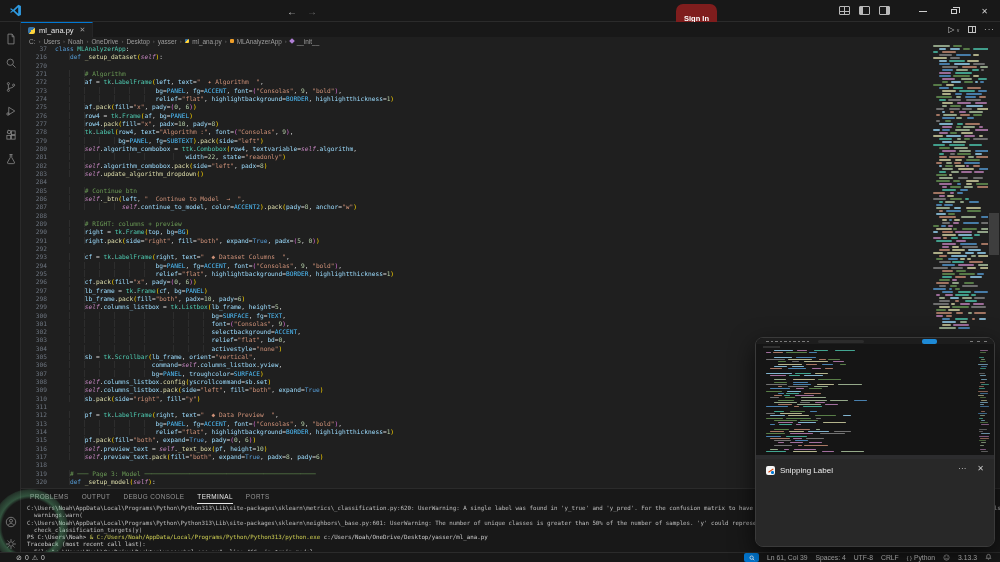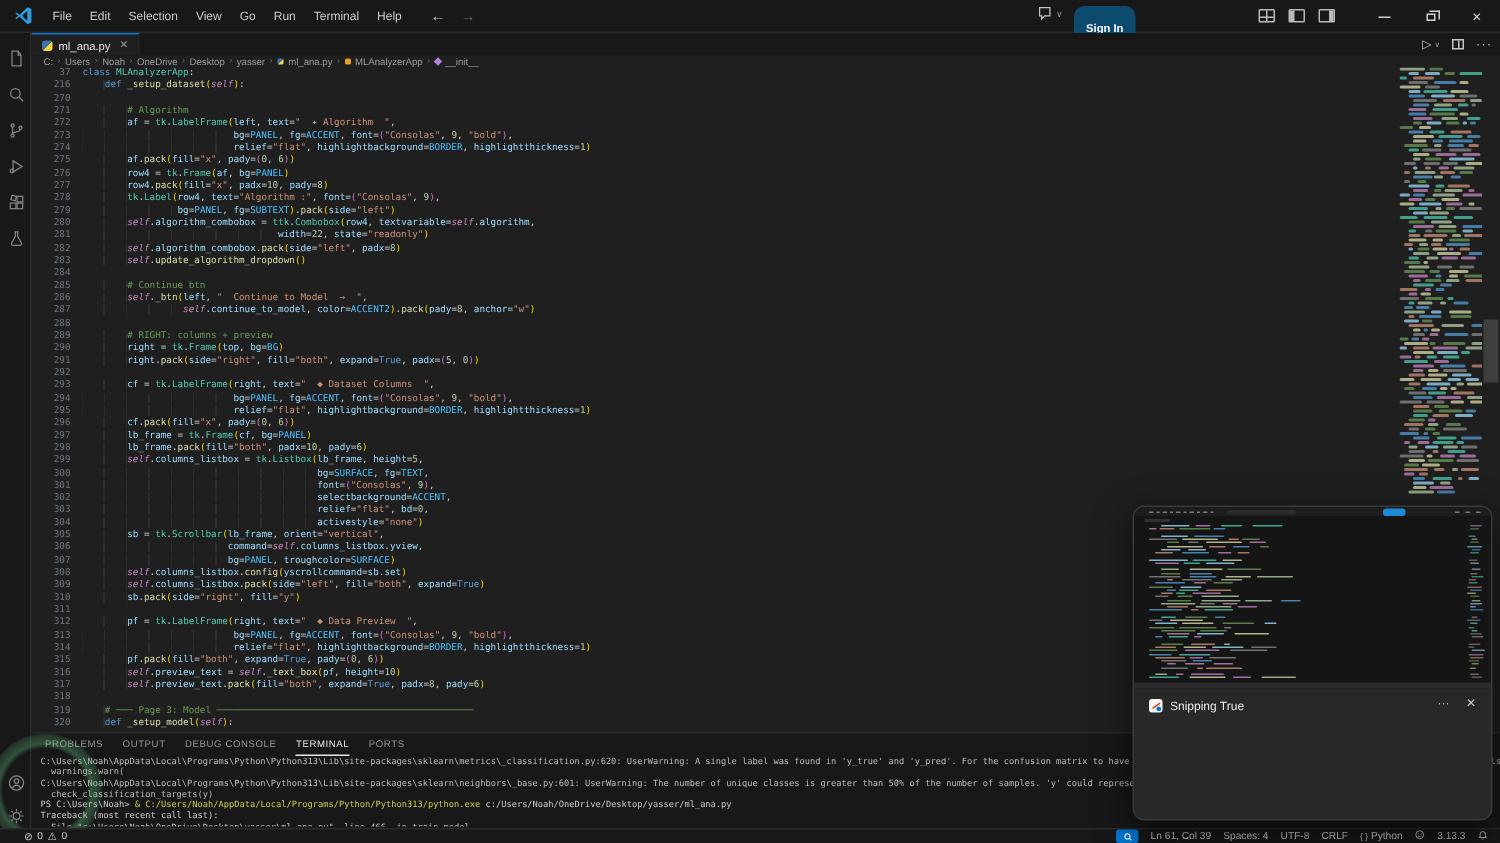--- a/index.html
+++ b/index.html
@@ -11,21 +11,21 @@
             border-bottom:1px solid #2b2b2b;display:flex;align-items:center;}
   .vscode-logo{width:13px;height:13px;margin:0 7px 0 9px;flex:none;}
   .menus{display:flex;align-items:center;height:100%;}
   .menu-item{font-size:8px;color:#cccccc;padding:0 6px;line-height:22px;cursor:default;}
   .nav-arrows{position:absolute;left:287px;top:0;height:22px;display:flex;align-items:center;gap:10px;color:#c5c5c5;font-size:10px;}
   .nav-arrows .dim{color:#6a6a6a;}
   .search-box{position:absolute;left:325px;top:4px;width:388px;height:14px;background:#232323;
               border:1px solid #333;border-radius:6px;display:flex;align-items:center;padding-left:10px;
               font-size:8px;color:#8f8f8f;}
   .copilot{position:absolute;left:691px;top:3px;display:flex;align-items:center;gap:2px;color:#c5c5c5;}
-  .signin-btn{position:absolute;left:716px;top:4px;height:29px;padding:0 8px;background:#0c4a6e;color:#fff;
+  .signin-btn{position:absolute;left:676px;top:4px;height:29px;padding:0 8px;background:#7f1d1d;color:#fff;
               border-radius:7px;font-size:7.5px;font-weight:bold;display:flex;align-items:center;}
   .layout-icons{position:absolute;left:839px;top:6px;display:flex;gap:9px;}
   .lay{width:11px;height:9px;border:1px solid #b9b9b9;border-radius:1px;position:relative;}
   .lay.grid:before{content:"";position:absolute;left:4px;top:0;bottom:0;width:1px;background:#b9b9b9;}
   .lay.grid:after{content:"";position:absolute;left:0;right:0;top:3.5px;height:1px;background:#b9b9b9;}
   .lay.sidebar:before{content:"";position:absolute;left:0;top:0;bottom:0;width:3px;background:#b9b9b9;}
   .lay.panel:before{content:"";position:absolute;left:0;right:0;bottom:0;height:3.5px;background:#b9b9b9;}
   .lay.sidebar2:before{content:"";position:absolute;right:0;top:0;bottom:0;width:3px;background:#b9b9b9;}
   .win-controls{position:absolute;right:0;top:0;height:22px;display:flex;}
   .win-btn{width:31px;height:22px;display:flex;align-items:center;justify-content:center;color:#cfcfcf;font-size:8px;}
@@ -113,30 +113,20 @@
 </style>
 </head>
 <body>
 
 <div class="screen">
 
   <div class="titlebar">
     <svg class="vscode-logo" viewBox="0 0 16 16">
       <path fill="#2f9ae0" d="M11.5 1 5 7.2 2.5 5.3 1.3 6l2.6 2-2.6 2 1.2.7L5 8.8l6.5 6.2 3.2-1.5v-11zM11.3 4v8L7 8z"></path>
     </svg>
-    <div class="menus" id="menu-bar">
-        <span class="menu-item">File</span>
-        <span class="menu-item">Edit</span>
-        <span class="menu-item">Selection</span>
-        <span class="menu-item">View</span>
-        <span class="menu-item">Go</span>
-        <span class="menu-item">Run</span>
-        <span class="menu-item">Terminal</span>
-        <span class="menu-item">Help</span>
-      </div>
     <div class="nav-arrows">
       <span>←</span>
       <span class="dim">→</span>
     </div>
     <div class="copilot">
       <svg width="11" height="11" viewBox="0 0 16 16">
         <path fill="none" stroke="#c5c5c5" stroke-width="1.2" d="M3 3h10v8H8l-3 3v-3H3z"></path>
       </svg>
       <span style="font-size:6px;color:#9a9a9a">∨</span>
     </div>
@@ -853,21 +843,21 @@
         <div class="thumb-line" style="left: 223.764px; top: 111px; width: 6.46731px; background: rgb(197, 134, 192); opacity: 0.6;"></div>
         <div class="thumb-line" style="left: 10px; top: 113.25px; width: 20.1177px; background: rgb(78, 201, 176); opacity: 0.8;"></div>
         <div class="thumb-line" style="left: 36.7342px; top: 113.25px; width: 24.7529px; background: rgb(220, 220, 170); opacity: 0.8;"></div>
         <div class="thumb-line" style="left: 66.4687px; top: 113.25px; width: 11.4409px; background: rgb(197, 134, 192); opacity: 0.8;"></div>
         <div class="thumb-line" style="left: 84.8039px; top: 113.25px; width: 23.6063px; background: rgb(181, 206, 168); opacity: 0.8;"></div>
         <div class="thumb-line" style="left: 224.728px; top: 113.25px; width: 7.05087px; background: rgb(138, 138, 138); opacity: 0.6;"></div>
       </div>
     <div class="notif">
       <div class="notif-header">
         <span class="snip-icon"></span>
-        <span class="notif-title">Snipping True</span>
+        <span class="notif-title">Snipping Label</span>
       </div>
       <div class="notif-controls">
         <span>···</span>
         <span>✕</span>
       </div>
     </div>
   </div>
 
 </div>
 

